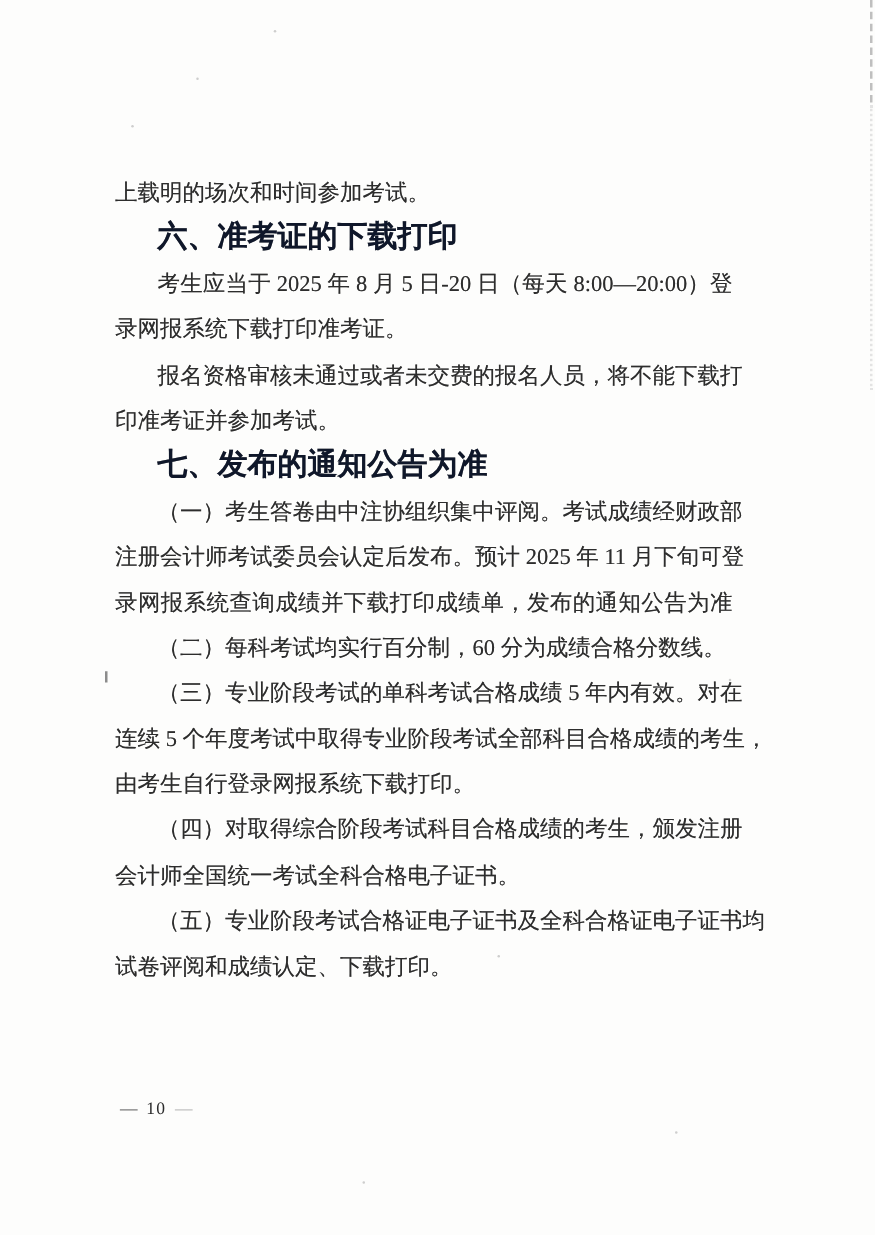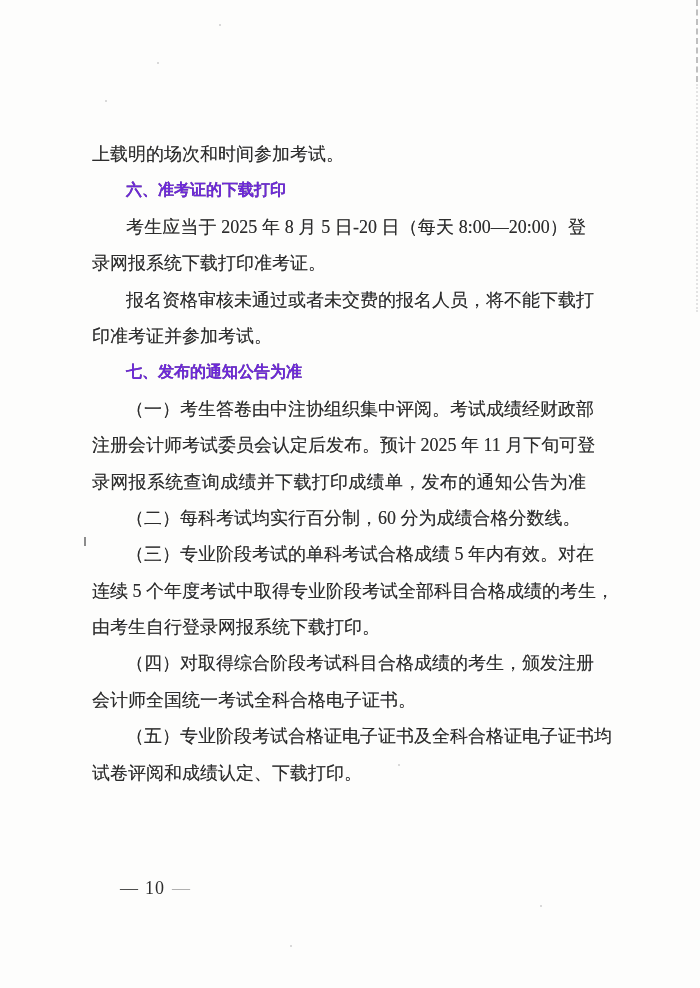--- a/index.html
+++ b/index.html
@@ -36,32 +36,32 @@
   .line.indent {
     text-indent: 34px;
   }
   .line.fill {
     text-align: justify;
     text-align-last: justify;
   }
   .line.heading {
     font-family: "Liberation Sans", sans-serif;
     font-weight: 700;
-    font-size: 16px;
-    color: #6d28d9;
+    font-size: 24px;
+    color: #0f172a;
     text-indent: 34px;
     text-shadow: 0 0 0.5px rgba(20,20,20,0.6);
     text-align: right;
     text-align-last: left;
   }
   .footer {
     position: absolute;
-    left: 120px;
+    left: 96px;
     top: 876px;
-    font-size: 18px;
+    font-size: 14px;
     line-height: 24px;
     color: #2f2f2f;
   }
   .footer span {
     display: inline-block;
   }
   .footer .dash-left  { color: #474747; margin-right: 7px; }
   .footer .num        { color: #2b2b2b; letter-spacing: 1px; }
   .footer .dash-right { color: #adadad; margin-left: 7px; }
   .edge-artifact-top {

